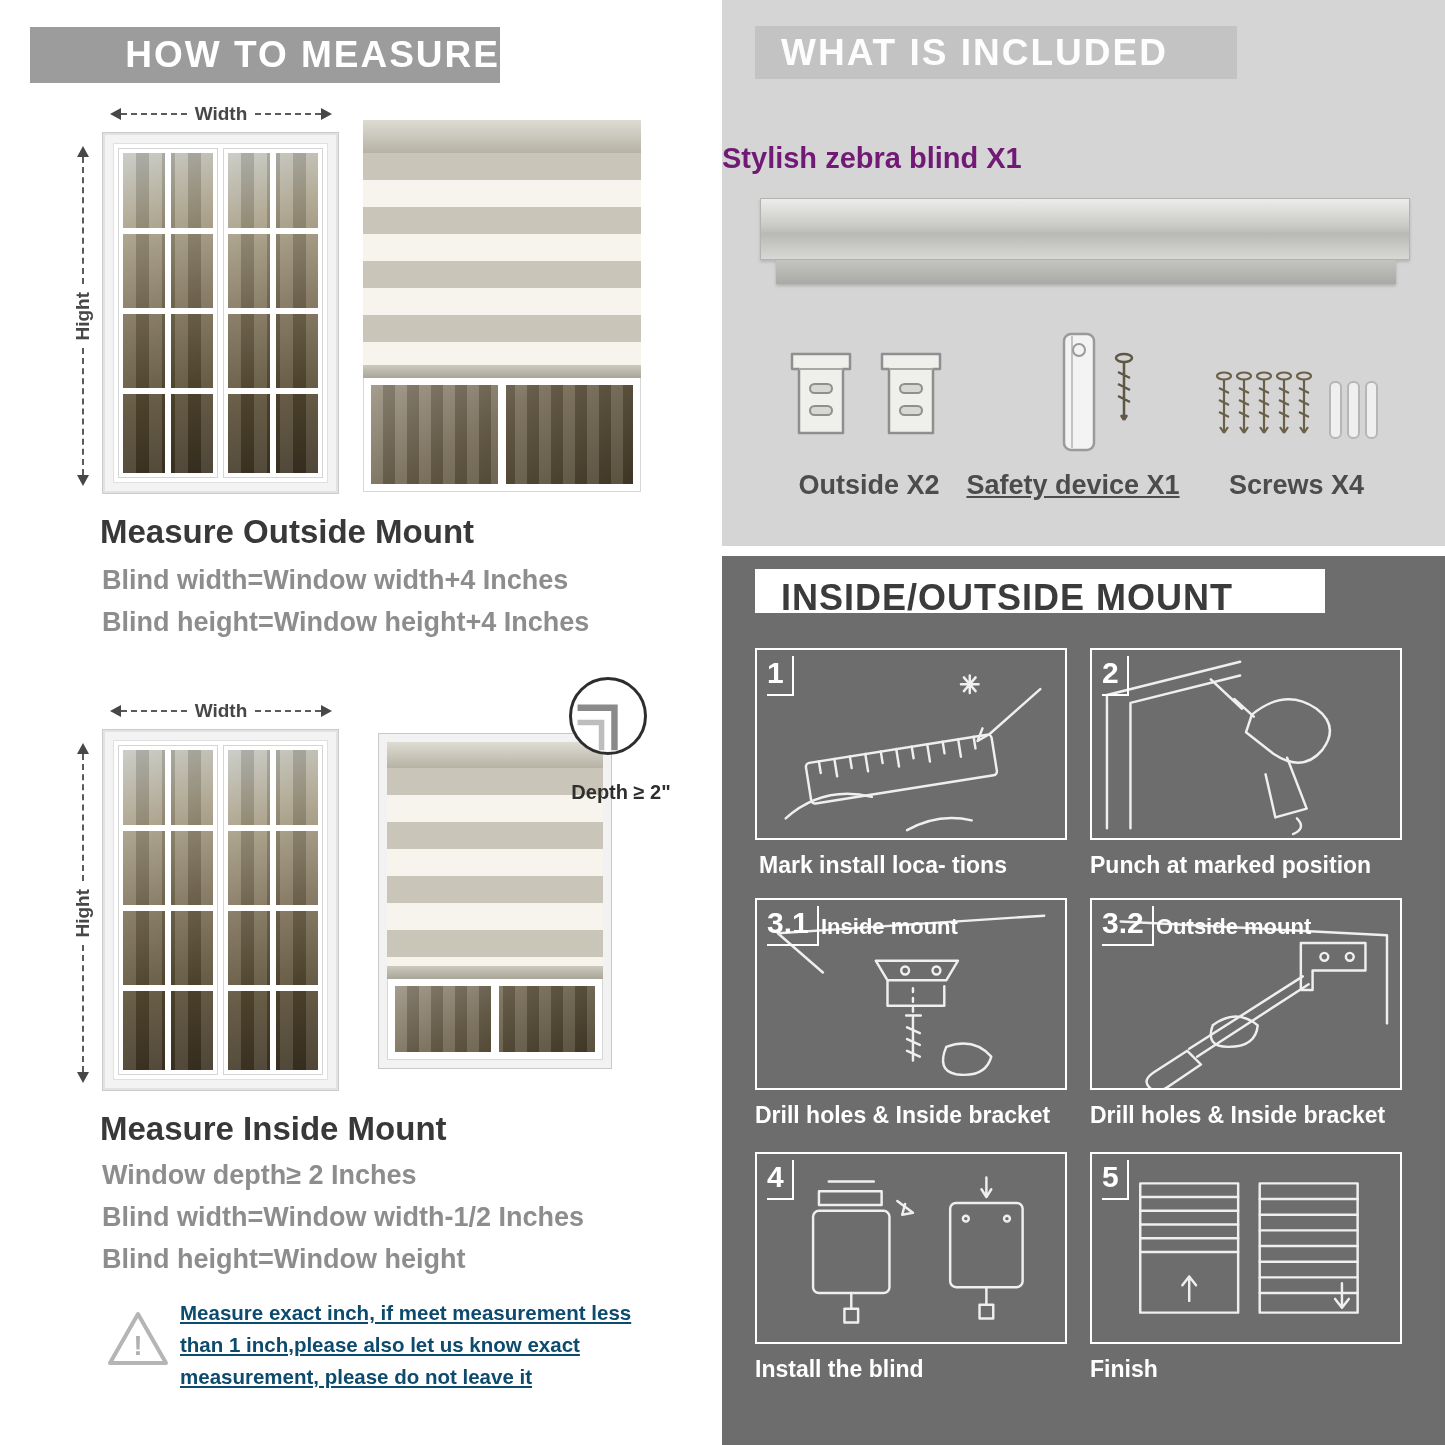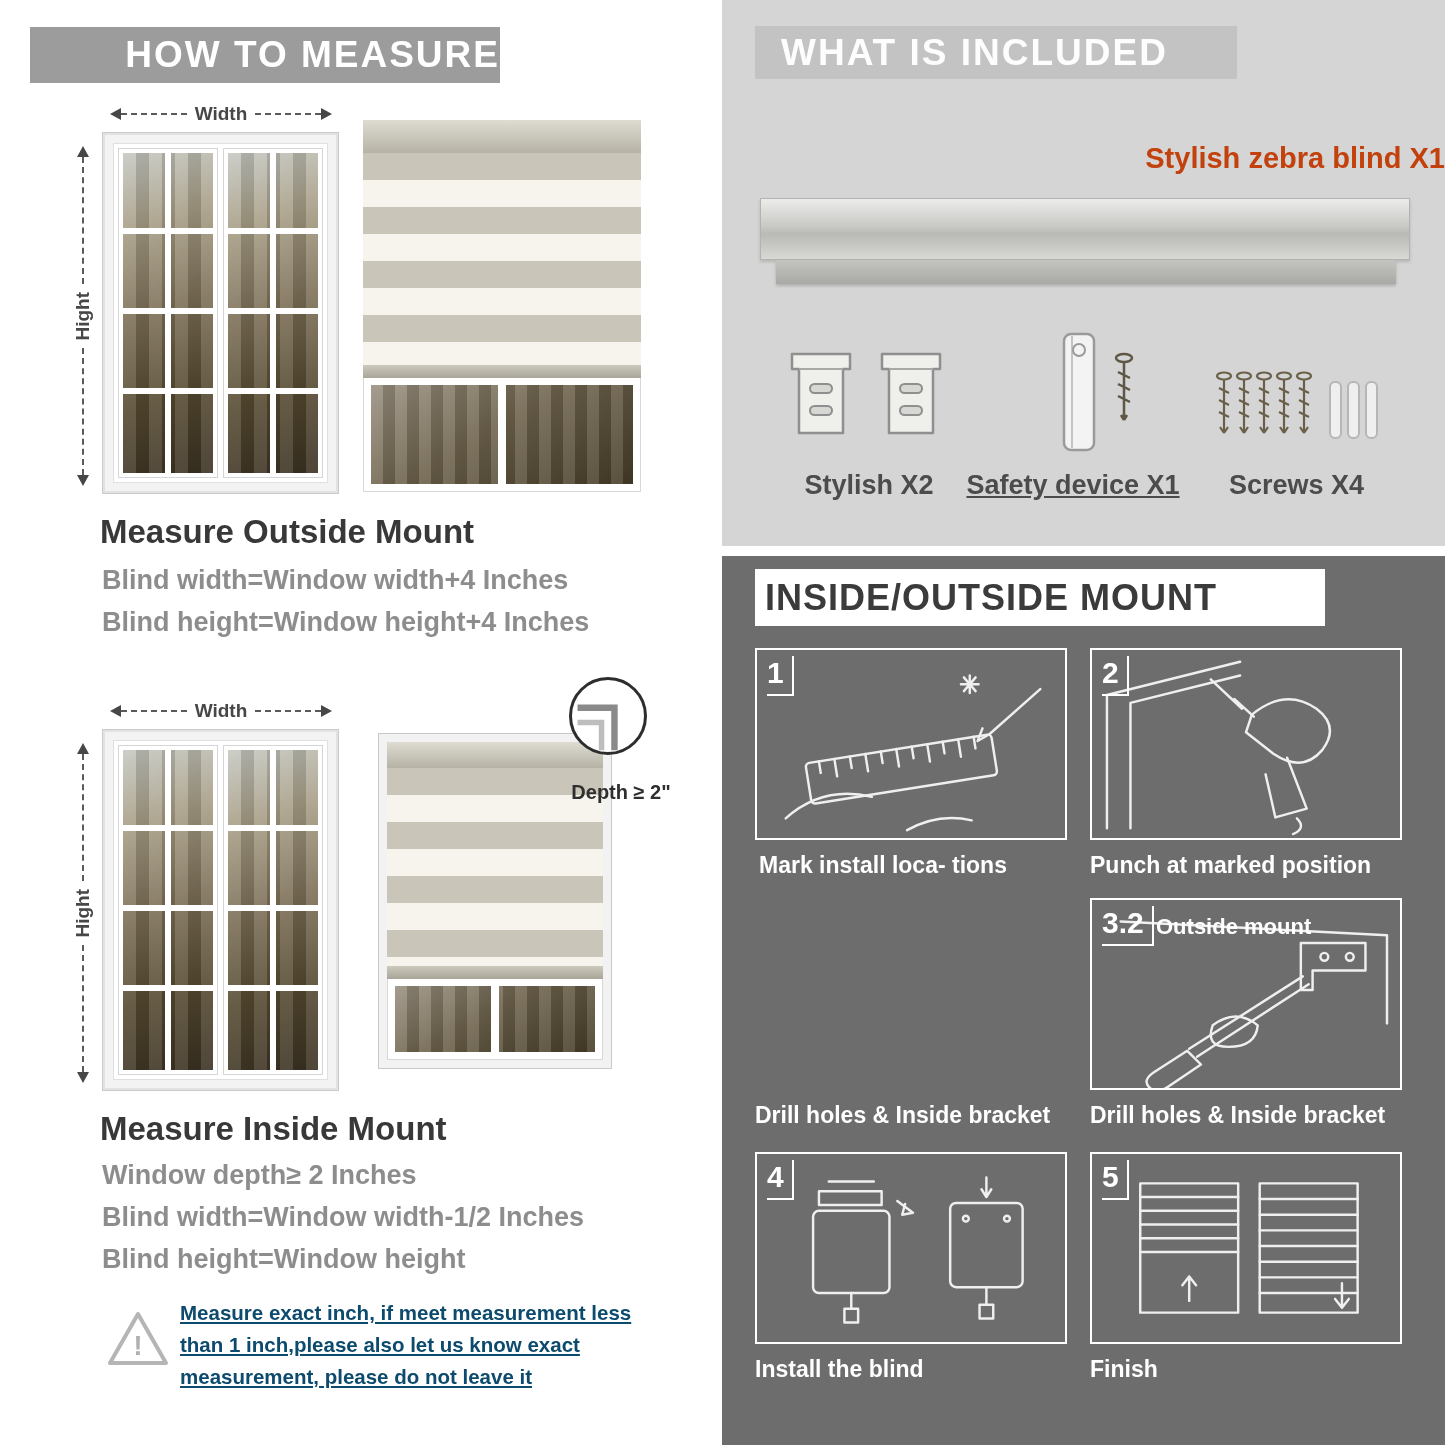--- a/index.html
+++ b/index.html
@@ -52,31 +52,31 @@
 
   .depth-circle { width:78px; height:78px; border-radius:50%; border:3px solid #2d2d2d; background:#fff; overflow:hidden; }
   .depth-label  { color:#2f2f2f; font-size:20px; font-weight:bold; text-align:center; }
 
   .warning-text { color:#0c4a6e; font-size:20.5px; font-weight:bold; line-height:1.55; width:452px;text-decoration:underline; }
 
   
   .included-panel { left:722px; top:0; width:723px; height:546px; background:#d5d5d5; }
   .included-banner { left:33px; top:26px; width:482px; height:53px; background:#c3c3c3; color:#fdfdfd;
     font-size:37px; font-weight:bold; letter-spacing:2px; line-height:53px; padding-left:26px; }
-  .blind-label { left:0; top:142px; width:723px; text-align:right; color:#c2410c; font-size:29px; font-weight:bold; }
+  .blind-label { left:0; top:142px; width:723px; text-align:left; color:#701a75; font-size:29px; font-weight:bold; }
   .headrail { left:38px; top:198px; width:650px; height:62px; border:1px solid #b3b3af;
     background:linear-gradient(#ecedeb, #c9c9c5 45%, #b9b9b5 58%, #d8d8d4); box-shadow:0 2px 3px rgba(0,0,0,.15); }
   .headrail-lower { left:54px; top:260px; width:620px; height:24px;
     background:linear-gradient(#c4c4c0,#a9a9a5); box-shadow:0 2px 3px rgba(0,0,0,.18); }
   .item-label { top:470px; color:#4c4c4c; font-size:27px; font-weight:bold; text-align:center; }
 
   
   .mount-panel { left:722px; top:556px; width:723px; height:889px; background:#6d6d6d; }
-  .mount-banner { left:33px; top:13px; width:570px; height:57px; background:#ffffff; color:#3b3b3b;
-    font-size:36px; font-weight:bold; letter-spacing:1px; line-height:57px; padding-left:10px; }
+  .mount-banner { left:33px; top:13px; width:570px; height:44px; background:#ffffff; color:#3b3b3b;
+    font-size:36px; font-weight:bold; letter-spacing:1px; line-height:57px; padding-left:26px; }
   .step-box { width:312px; height:192px; border:2px solid #fff; }
   .step-num { position:absolute; left:10px; top:6px; color:#fff; font-size:30px; font-weight:bold;
     padding:0 8px 4px 0; border-right:2px solid #fff; border-bottom:2px solid #fff; }
   .step-title { position:absolute; left:64px; top:14px; color:#fff; font-size:22px; font-weight:bold; }
   .step-art { position:absolute; left:0; top:0; width:100%; height:100%; }
   .step-caption { width:312px; color:#fff; font-size:23px; font-weight:bold; }
 </style>
 </head>
 <body>
 
@@ -210,21 +210,21 @@
       <use href="#screwShape" x="44" y="18"></use>
       <use href="#screwShape" x="64" y="18"></use>
       <use href="#screwShape" x="84" y="18"></use>
       <g fill="rgba(255,255,255,0.62)" stroke="#b6b6b4" stroke-width="2">
         <rect x="118" y="30" width="11" height="56" rx="5"></rect>
         <rect x="136" y="30" width="11" height="56" rx="5"></rect>
         <rect x="154" y="30" width="11" height="56" rx="5"></rect>
       </g>
     </svg>
 
-    <div class="abs item-label" style="left:42px;width:210px;">Stylish X2</div>
+    <div class="abs item-label" style="left:42px;width:210px;">Outside X2</div>
     <div class="abs item-label" style="left:241px;width:220px;text-decoration:underline;">Safety device X1</div>
     <div class="abs item-label" style="left:492px;width:165px;">Screws X4</div>
   </section>
 
   <section class="abs mount-panel">
     <div class="abs mount-banner">INSIDE/OUTSIDE MOUNT</div>
 
     <div class="abs step-box" style="left:33px;top:92px;">
       <svg class="step-art" viewBox="0 0 312 192">
         <g fill="none" stroke="#efefef" stroke-width="2.5" stroke-linecap="round" stroke-linejoin="round">
@@ -250,20 +250,35 @@
           <path d="M162 66 q34 -28 66 -6 q24 18 6 42 q-20 24 -50 4 l-28 -22 z"></path>
           <path d="M198 110 l20 52 -32 9 -10 -44"></path>
           <path d="M208 172 q10 10 -4 16"></path>
         </g>
       </svg>
       <span class="step-num">2</span>
       <span class="step-title"></span>
     </div>
     <div class="abs step-caption" style="left:368px;top:296px;">Punch at  marked position</div>
 
+    <div class="abs step-box" style="left:33px;top:342px;">
+      <svg class="step-art" viewBox="0 0 312 192">
+        <g fill="none" stroke="#efefef" stroke-width="2.5" stroke-linecap="round" stroke-linejoin="round">
+          <path d="M20 34 L292 16 M20 34 L66 74"></path>
+          <path d="M120 62 h84 l-12 20 h-60 z M132 82 v26 h58 v-20"></path>
+          <circle cx="150" cy="72" r="4"></circle>
+            <circle cx="182" cy="72" r="4"></circle>
+          <path stroke-dasharray="4 6" d="M158 90 v24"></path>
+          <path d="M151 118 h15 M158 120 v44 M152 130 l13 6 M152 142 l13 6 M152 154 l13 6"></path>
+          <path d="M192 150 q28 -10 46 10 q-6 22 -36 18 q-20 -4 -10 -28 z"></path>
+        </g>
+      </svg>
+      <span class="step-num">3.1</span>
+      <span class="step-title">Inside mount</span>
+    </div>
     <div class="abs step-caption" style="left:33px;top:546px;">Drill holes &amp;  Inside bracket</div>
 
     <div class="abs step-box" style="left:368px;top:342px;">
       <svg class="step-art" viewBox="0 0 312 192">
         <g fill="none" stroke="#efefef" stroke-width="2.5" stroke-linecap="round" stroke-linejoin="round">
           <path d="M28 22 L300 36 M300 36 L300 126"></path>
           <path d="M212 44 h66 v28 h-54 v20 h-12 z"></path>
           <circle cx="236" cy="58" r="4"></circle>
             <circle cx="262" cy="58" r="4"></circle>
           <path d="M98 152 L214 78 M106 160 L220 86"></path>

